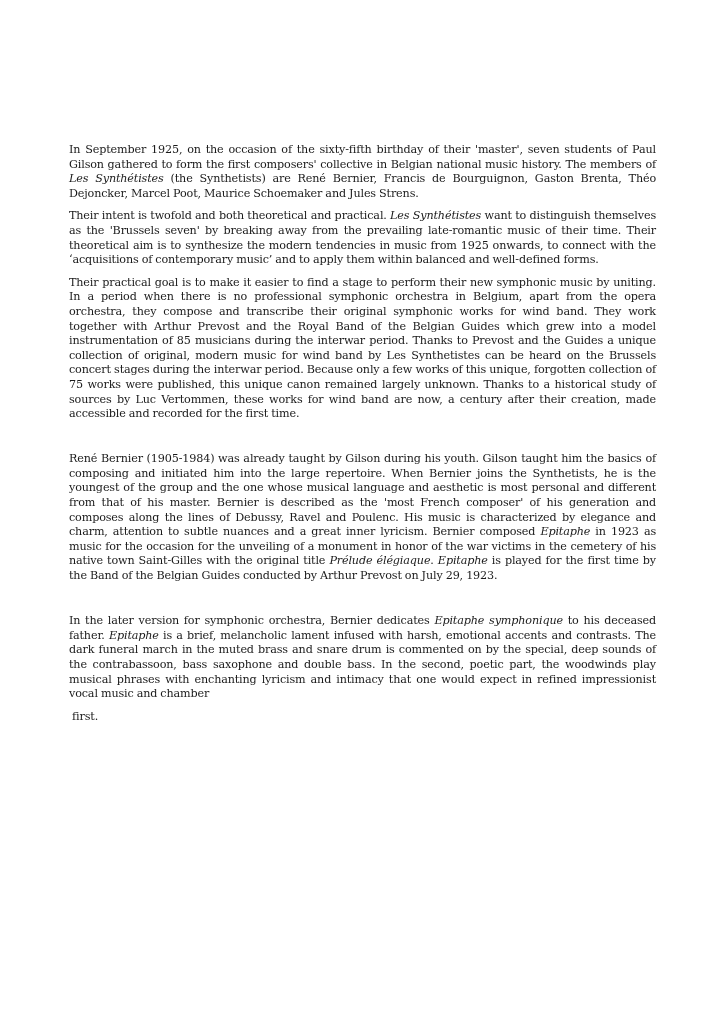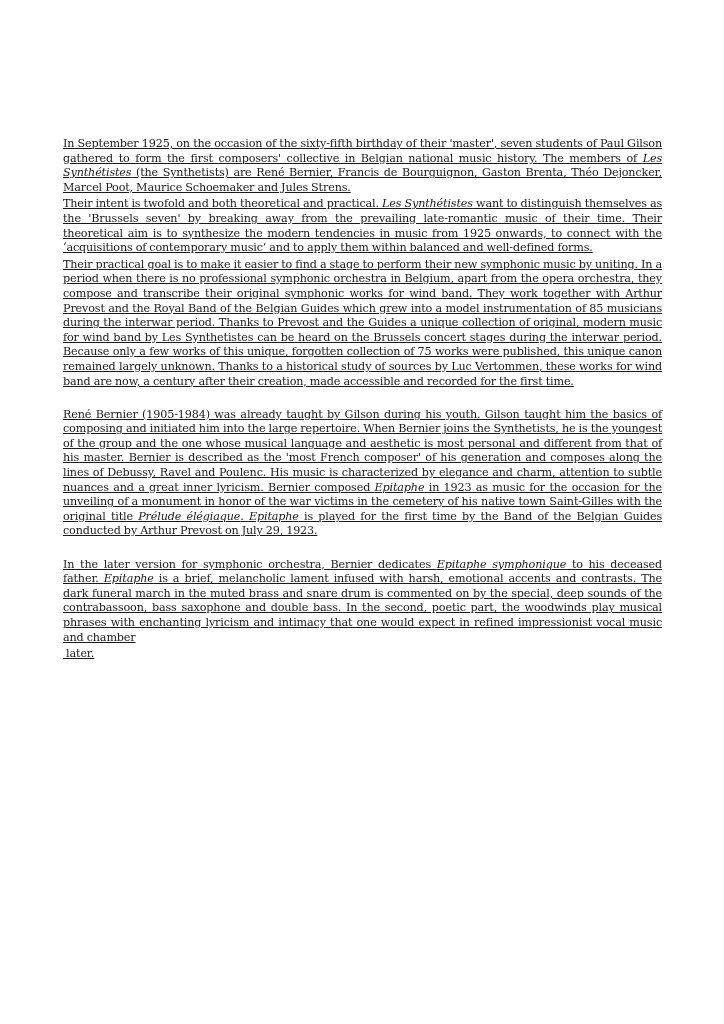--- a/index.html
+++ b/index.html
@@ -10,21 +10,21 @@
       top: 135px;
       width: 603px;
       font-family: "DejaVu Serif", "Liberation Serif", serif;
       font-size: 11.2px;
       line-height: 14.6px;
       color: #1a1a1a;
       text-align: justify;
       letter-spacing: -0.15px;
       word-spacing: -0.3px;
     }
-    .page p { margin: 2px; text-decoration: underline; }
+    .page p { margin: 8px; }
     .gap { height: 14.6px; }
     em { font-style: italic; }
     .last-line-left { text-align: left; }
   </style>
 </head>
 <body>
 
 <div class="page">
   <p>
     <span>In September 1925, on the occasion of the sixty-fifth birthday of their 'master', seven students of Paul Gilson gathered to form the first composers' collective in Belgian national music history. The members of </span><em>Les Synthétistes</em><span> (the Synthetists) are René Bernier, Francis de Bourguignon, Gaston Brenta, Théo Dejoncker, Marcel Poot, Maurice Schoemaker and Jules Strens.</span>
@@ -36,14 +36,14 @@
     <span>Their practical goal is to make it easier to find a stage to perform their new symphonic music by uniting. In a period when there is no professional symphonic orchestra in Belgium, apart from the opera orchestra, they compose and transcribe their original symphonic works for wind band. They work together with Arthur Prevost and the Royal Band of the Belgian Guides which grew into a model instrumentation of 85 musicians during the interwar period. Thanks to Prevost and the Guides a unique collection of original, modern music for wind band by Les Synthetistes can be heard on the Brussels concert stages during the interwar period. Because only a few works of this unique, forgotten collection of 75 works were published, this unique canon remained largely unknown. Thanks to a historical study of sources by Luc Vertommen, these works for wind band are now, a century after their creation, made accessible and recorded for the first time.</span>
   </p>
   <div class="gap"></div>
   <p>
     <span>René Bernier (1905-1984) was already taught by Gilson during his youth. Gilson taught him the basics of composing and initiated him into the large repertoire. When Bernier joins the Synthetists, he is the youngest of the group and the one whose musical language and aesthetic is most personal and different from that of his master. Bernier is described as the 'most French composer' of his generation and composes along the lines of Debussy, Ravel and Poulenc. His music is characterized by elegance and charm, attention to subtle nuances and a great inner lyricism. Bernier composed </span><em>Epitaphe</em><span> in 1923 as music for the occasion for the unveiling of a monument in honor of the war victims in the cemetery of his native town Saint-Gilles with the original title </span><em>Prélude élégiaque</em><span>. </span><em>Epitaphe</em><span> is played for the first time by the Band of the Belgian Guides conducted by Arthur Prevost on July 29, 1923.</span>
   </p>
   <div class="gap"></div>
   <p>
     <span>In the later version for symphonic orchestra, Bernier dedicates </span><em>Epitaphe symphonique</em><span> to his deceased father. </span><em>Epitaphe</em><span> is a brief, melancholic lament infused with harsh, emotional accents and contrasts. The dark funeral march in the muted brass and snare drum is commented on by the special, deep sounds of the contrabassoon, bass saxophone and double bass. In the second, poetic part, the woodwinds play musical phrases with enchanting lyricism and intimacy that one would expect in refined impressionist vocal music and chamber</span>
   </p>
-  <p class="last-line-left" style="white-space: pre;"> later.</p>
+  <p class="last-line-left" style="white-space: pre;"> first.</p>
 </div>
 
 </body></html>

